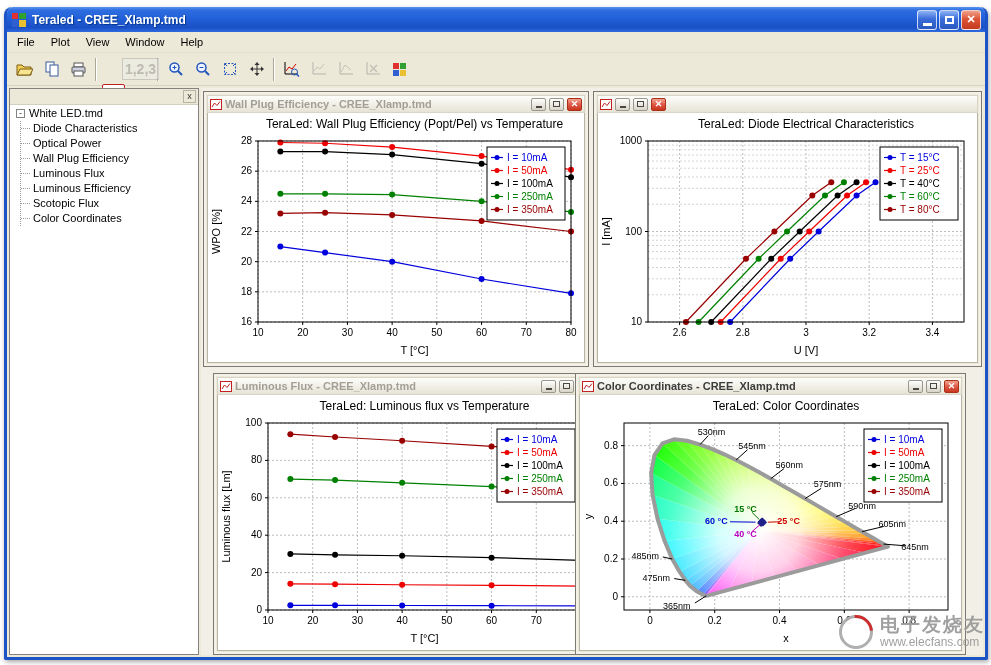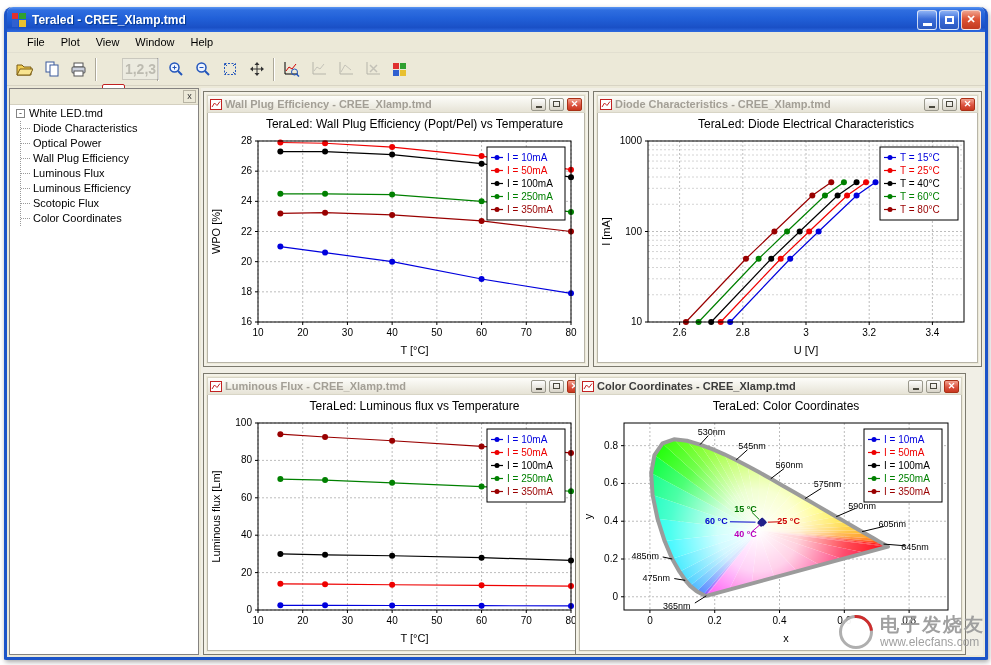--- a/index.html
+++ b/index.html
@@ -11,21 +11,21 @@
   .titlebar{height:25px;flex:0 0 25px;border-radius:6px 6px 0 0;display:flex;align-items:center;padding:0 4px;
     background:linear-gradient(180deg,#5a96f2 0%,#2f6ee0 12%,#2160d8 45%,#1a50c6 82%,#2e6ae0 100%);}
   .titlebar .title{color:#fff;font-weight:bold;font-size:12px;text-shadow:1px 1px 1px #00368c;margin-left:5px;flex:1;}
   .winbtn{width:20px;height:20px;margin-left:2px;border-radius:3px;border:1px solid rgba(255,255,255,.75);
     display:inline-flex;align-items:center;justify-content:center;color:#fff;font-size:11px;font-weight:bold;
     background:linear-gradient(180deg,#8db2f5,#3a6cd8 45%,#2a58c0);}
   .winbtn.close{background:linear-gradient(180deg,#f0a28c,#dd5335 45%,#c23a20);}
   .winbtn .bar{display:block;width:9px;height:3px;background:#fff;margin-top:9px;}
   .winbtn .box{display:block;width:9px;height:8px;border:2px solid #fff;}
   
-  .menubar{height:21px;flex:0 0 21px;display:flex;align-items:center;background:#ece9d8;border-bottom:1px solid #e2dfd0;padding-left:12px;}
+  .menubar{height:21px;flex:0 0 21px;display:flex;align-items:center;background:#ece9d8;border-bottom:1px solid #e2dfd0;padding-left:2px;}
   .menu-item{font-size:11px;padding:3px 8px;color:#000;}
   .toolbar{height:33px;flex:0 0 33px;display:flex;align-items:center;background:#ece9d8;padding:0 4px;border-bottom:1px solid #d8d4c4;}
   .tbtn{width:27px;height:25px;display:inline-flex;align-items:center;justify-content:center;border:1px solid transparent;border-radius:2px;}
   .tbtn.disabled{opacity:.4;filter:grayscale(1);}
   .tsep{width:2px;height:23px;border-left:1px solid #aca899;border-right:1px solid #fff;margin:0 3px;}
   .ch1{border:1px solid #c02020;color:#c02020;font-size:8px;font-weight:bold;padding:2px 3px;border-radius:2px;background:#fff;margin-top:44px;}
   .nums{color:#777;font-size:14px;font-weight:bold;border:1px solid #999;padding:2px 2px;background:#eee;}
   
   .main{flex:1;display:flex;min-height:0;}
   .sidebar{width:190px;flex:0 0 190px;background:#fff;border:1px solid #848280;margin:2px 0 2px 2px;display:flex;flex-direction:column;}
@@ -325,21 +325,20 @@
               <text x="299" y="99.5" fill="#990000" font-size="10">I = 350mA</text>
             </svg></div>
       </div>
 
       <div class="child" style="left:392px;top:3px;width:389px;height:276px;">
         <div class="child-tb">
           <svg width="12" height="11">
               <rect x="0.5" y="0.5" width="11" height="10" fill="#fff" stroke="#c22222"></rect>
               <polyline points="2,8 4.5,4 7,6.5 10,2.5" fill="none" stroke="#c22222"></polyline>
             </svg>
-          <span class="ct">Diode Characteristics - CREE_Xlamp.tmd</span>
           <span class="cbtn">
               <i class="bar"></i>
             </span>
           <span class="cbtn">
               <i class="box"></i>
             </span>
           <span class="cbtn close">✕</span>
         </div>
         <div class="chart-host"><svg width="379" height="249" font-family="&quot;Liberation Sans&quot;,sans-serif">
               <rect x="50" y="28" width="316" height="181" fill="#ffffff"></rect>
@@ -431,21 +430,21 @@
               <text x="302" y="73.5" fill="#000000" font-size="10">T = 40°C</text>
               <line x1="286" y1="83.5" x2="298" y2="83.5" stroke="#008000" stroke-width="1.2"></line>
               <circle cx="292" cy="83.5" r="2.5" fill="#008000"></circle>
               <text x="302" y="86.5" fill="#008000" font-size="10">T = 60°C</text>
               <line x1="286" y1="96.5" x2="298" y2="96.5" stroke="#990000" stroke-width="1.2"></line>
               <circle cx="292" cy="96.5" r="2.5" fill="#990000"></circle>
               <text x="302" y="99.5" fill="#990000" font-size="10">T = 80°C</text>
             </svg></div>
       </div>
 
-      <div class="child" style="left:2px;top:285px;width:386px;height:282px;">
+      <div class="child" style="left:12px;top:285px;width:386px;height:282px;">
         <div class="child-tb">
           <svg width="12" height="11">
               <rect x="0.5" y="0.5" width="11" height="10" fill="#fff" stroke="#c22222"></rect>
               <polyline points="2,8 4.5,4 7,6.5 10,2.5" fill="none" stroke="#c22222"></polyline>
             </svg>
           <span class="ct">Luminous Flux - CREE_Xlamp.tmd</span>
           <span class="cbtn">
               <i class="bar"></i>
             </span>
           <span class="cbtn">

